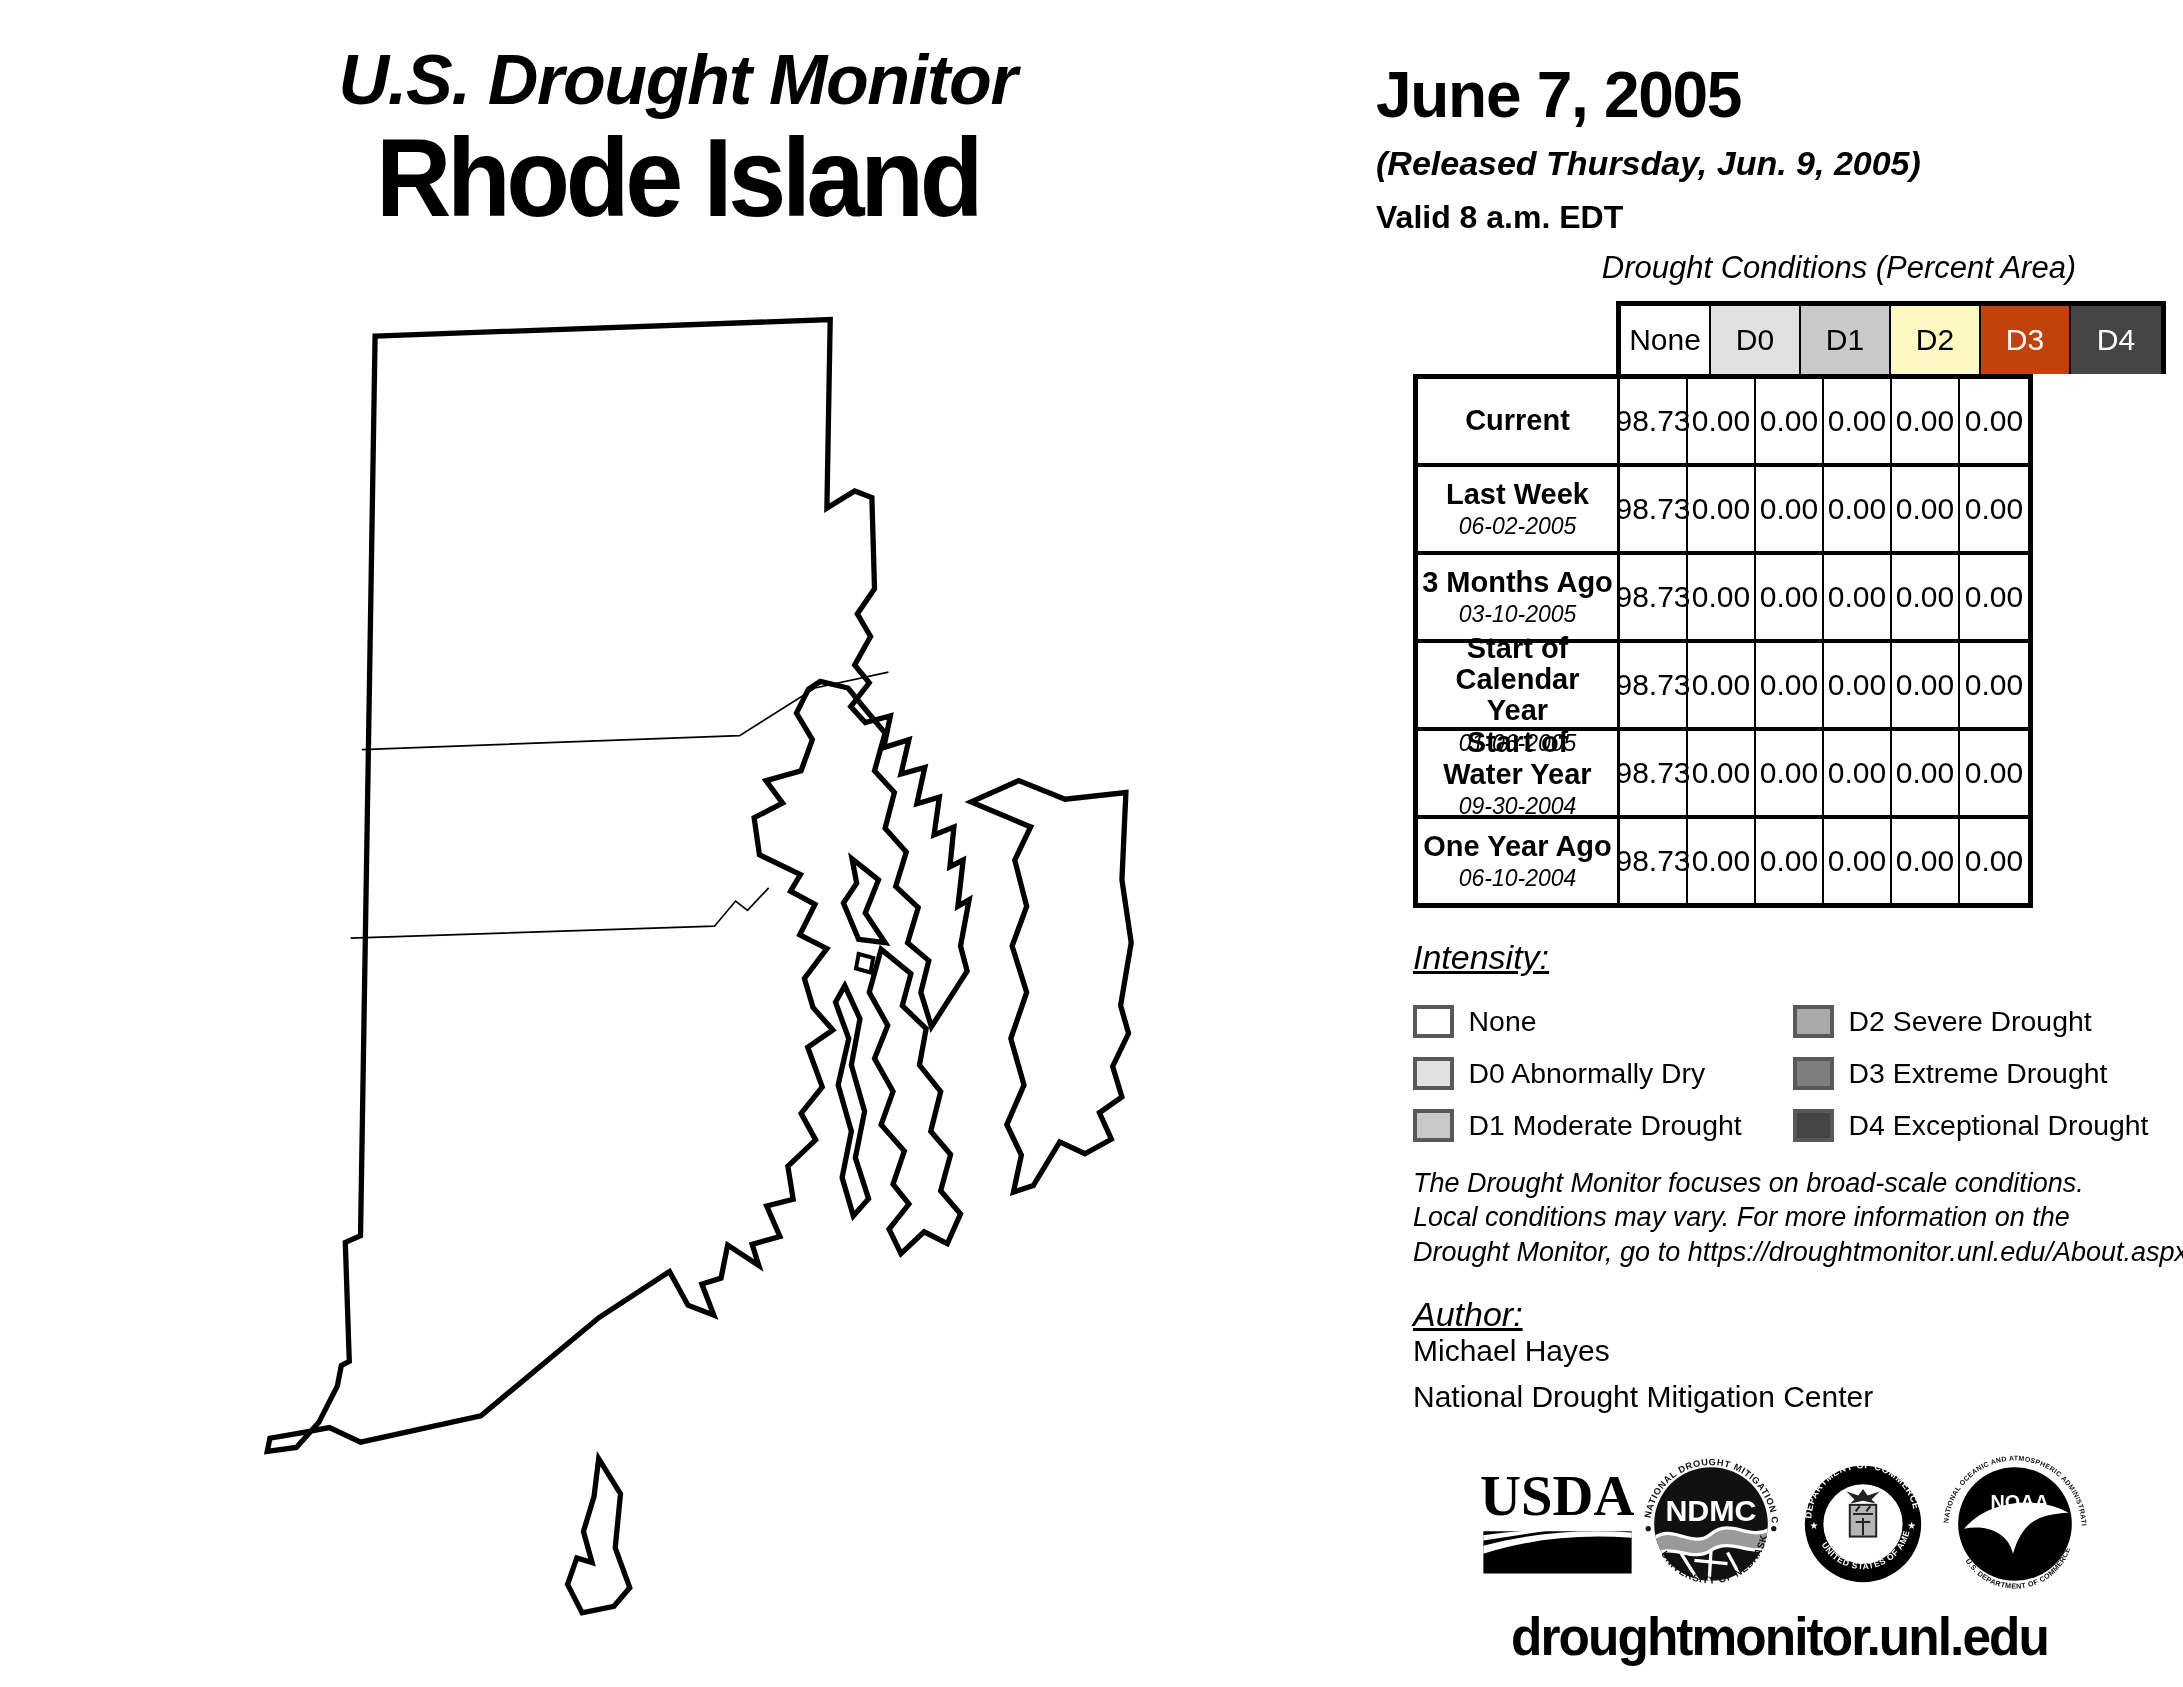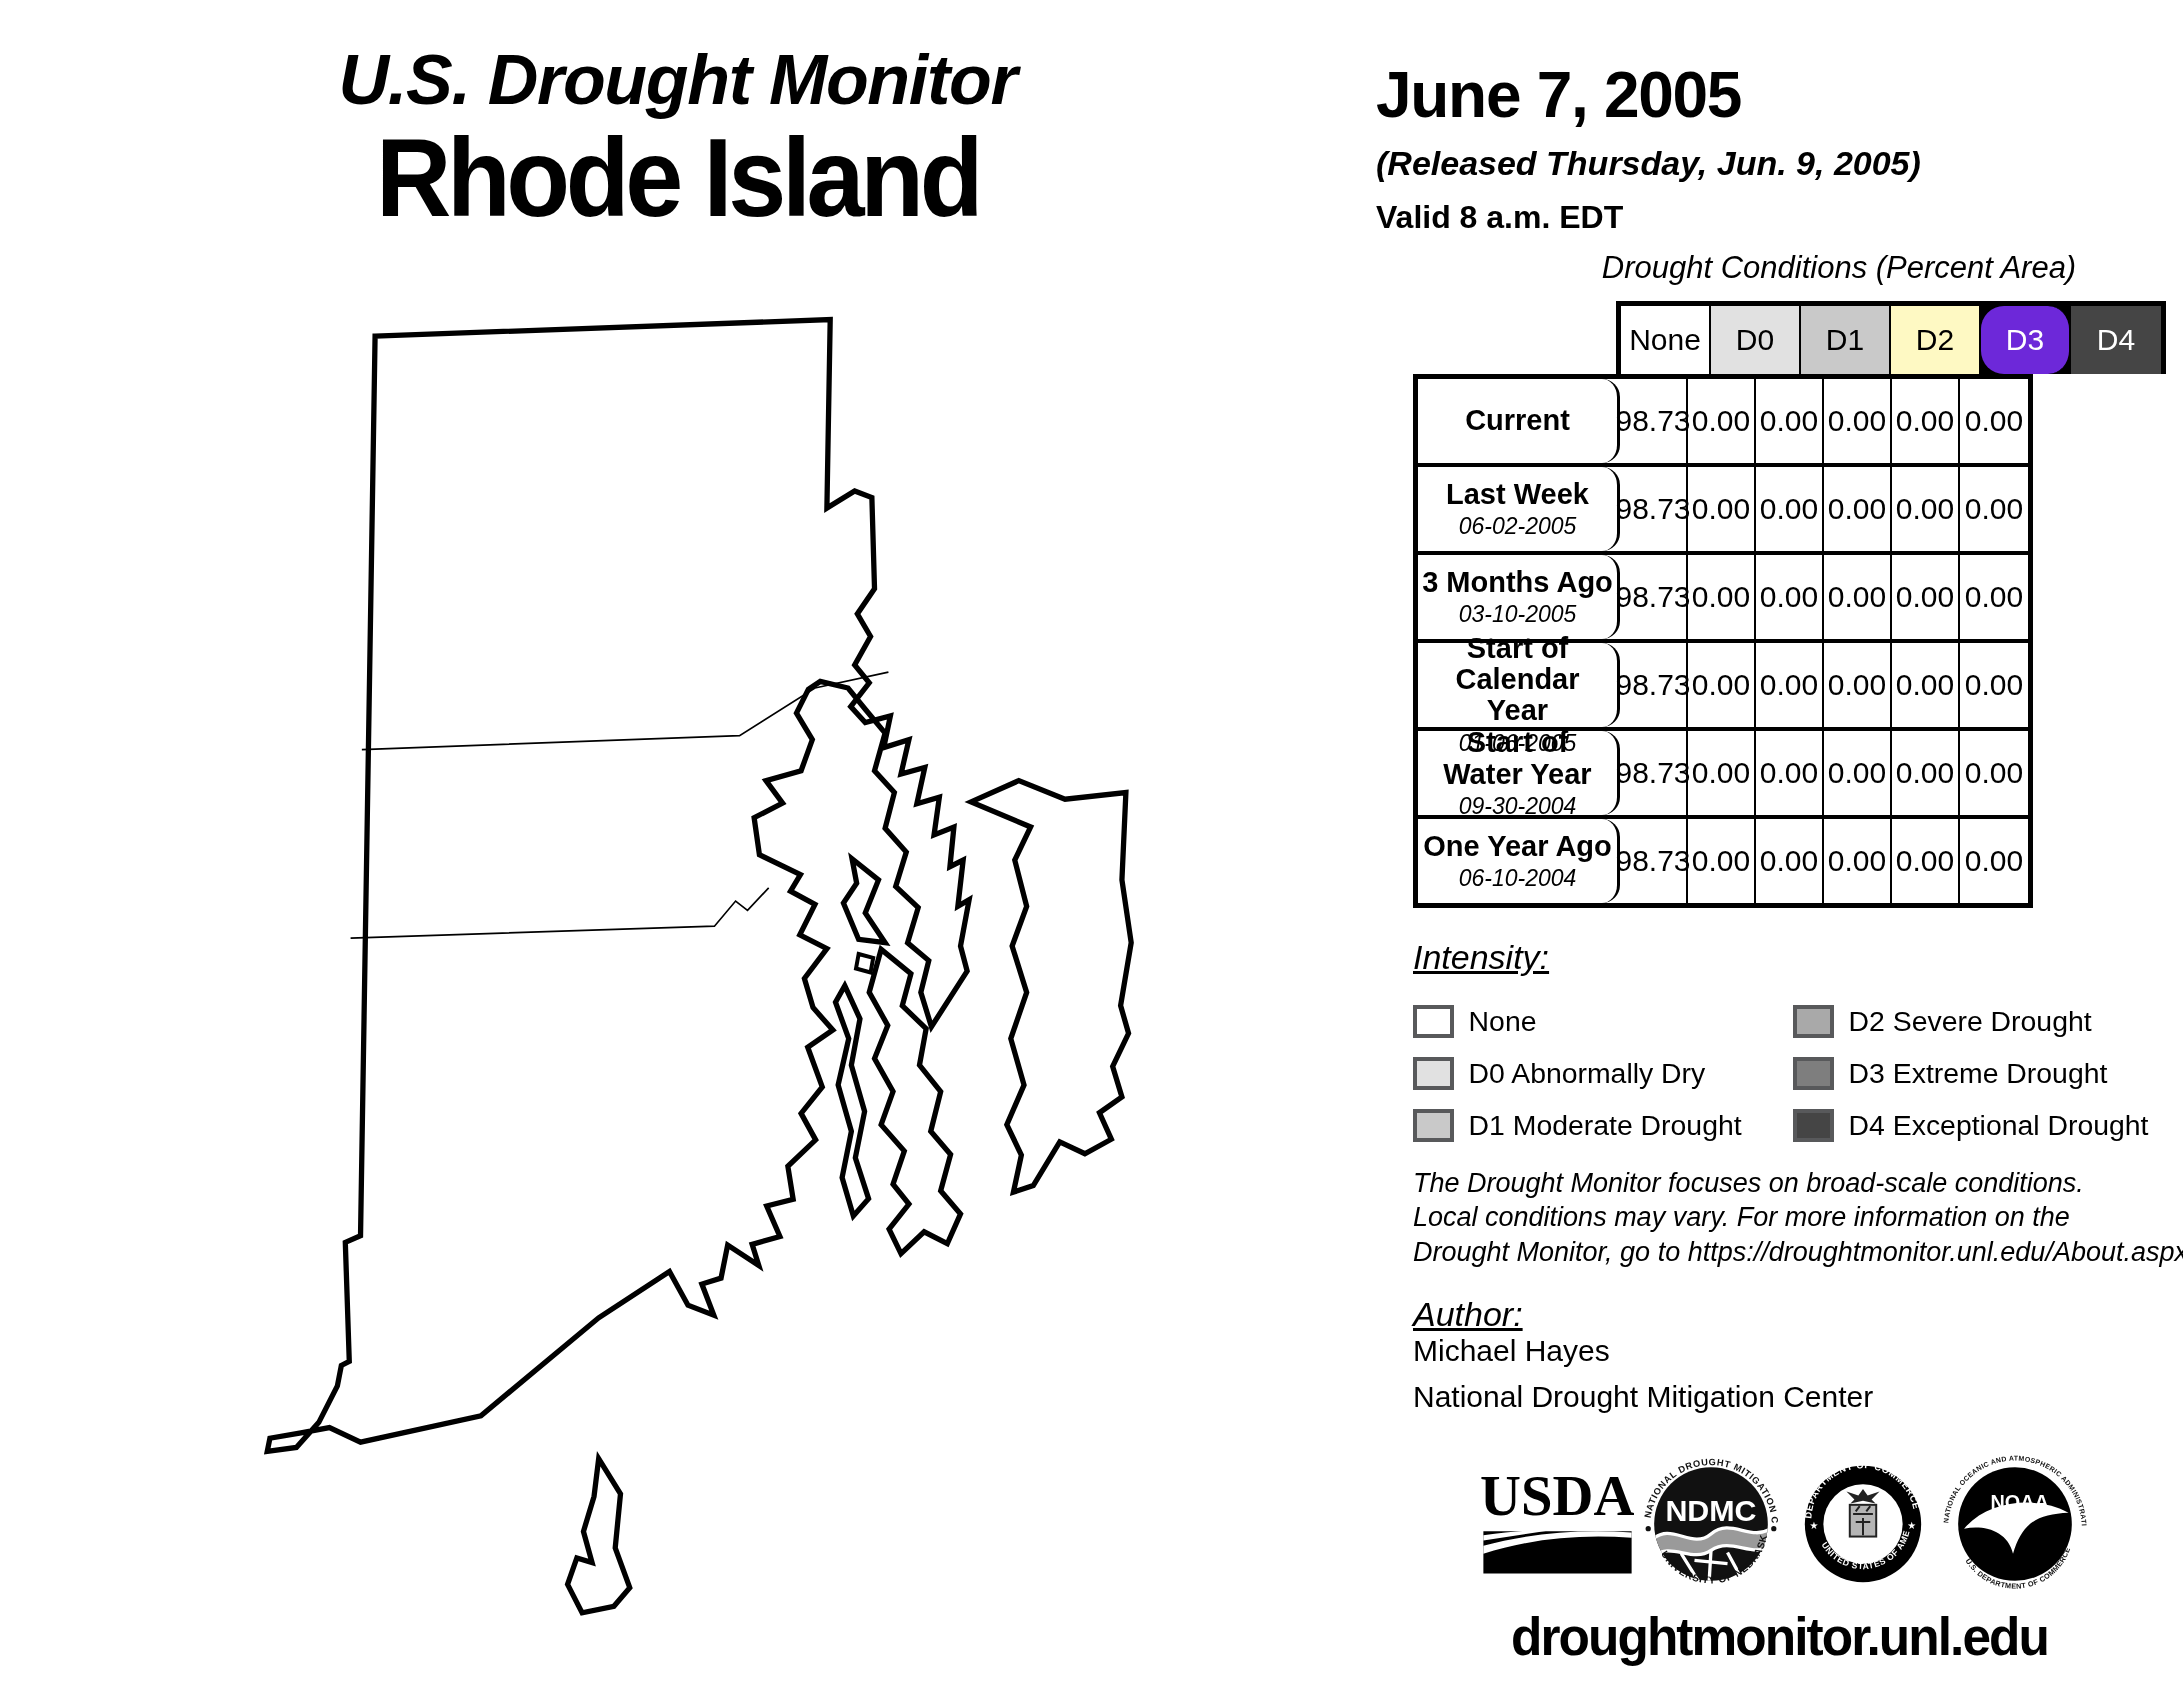--- a/index.html
+++ b/index.html
@@ -28,21 +28,21 @@
   .dm-header .hcell{width:90px;box-sizing:border-box;border-right:2.6px solid #000;
                     display:flex;align-items:center;justify-content:center;
                     font-size:30px;background:#fff;}
   .dm-header .hcell:last-child{border-right:none;}
 
   .dm-body{left:1413px;top:374px;box-sizing:border-box;border:5.3px solid #000;background:#fff;}
   .trow{display:flex;border-bottom:4px solid #000;height:84px;}
   .trow:last-child{border-bottom:none;}
   .rlabel{width:202px;box-sizing:border-box;border-right:3.3px solid #000;
           display:flex;flex-direction:column;align-items:center;justify-content:center;
-          text-align:center;line-height:1.08;border-radius:18px;}
+          text-align:center;line-height:1.08;}
   .rlabel .rl-main{font-size:29px;font-weight:bold;}
   .rlabel .rl-date{font-size:23px;font-style:italic;margin-top:4px;}
   .dcell{width:68px;box-sizing:border-box;border-right:2.6px solid #000;
          display:flex;align-items:center;justify-content:center;font-size:30px;}
   .dcell:last-child{border-right:none;}
 
   
   .intensity{left:1413px;top:938px;width:771px;}
   .sec-title{font-size:34px;font-style:italic;text-decoration:underline;}
   .legend-grid{margin-top:18.5px;display:grid;grid-template-columns:380px 390px;grid-auto-rows:52px;}
@@ -119,21 +119,21 @@
     <div class="date-valid">Valid 8 a.m. EDT</div>
   </div>
 
   <div class="abs table-heading">Drought Conditions (Percent Area)</div>
 
   <div class="abs dm-header">
     <div class="hcell" style="background-color: rgb(255, 255, 255); color: rgb(0, 0, 0);">None</div>
     <div class="hcell" style="background-color: rgb(225, 225, 225); color: rgb(0, 0, 0);">D0</div>
     <div class="hcell" style="background-color: rgb(201, 201, 201); color: rgb(0, 0, 0);">D1</div>
     <div class="hcell" style="background-color: #fef9c3; color: rgb(0, 0, 0);">D2</div>
-    <div class="hcell" style="background-color: #6d28d9; color: rgb(255, 255, 255); border-radius: 23px;">D3</div>
+    <div class="hcell" style="background-color: #c2410c; color: rgb(255, 255, 255);">D3</div>
     <div class="hcell" style="background-color: rgb(69, 69, 69); color: rgb(255, 255, 255);">D4</div>
   </div>
 
   <div class="abs dm-body">
     <div class="trow">
       <div class="rlabel">
         <div class="rl-main">Current</div>
       </div>
       <div class="dcell">98.73</div>
       <div class="dcell">0.00</div>

